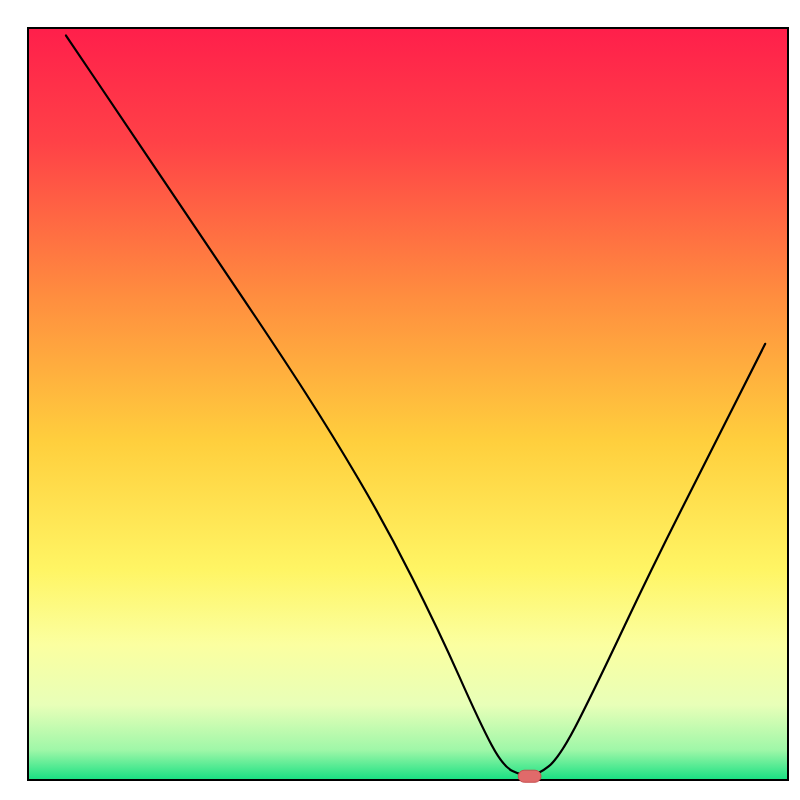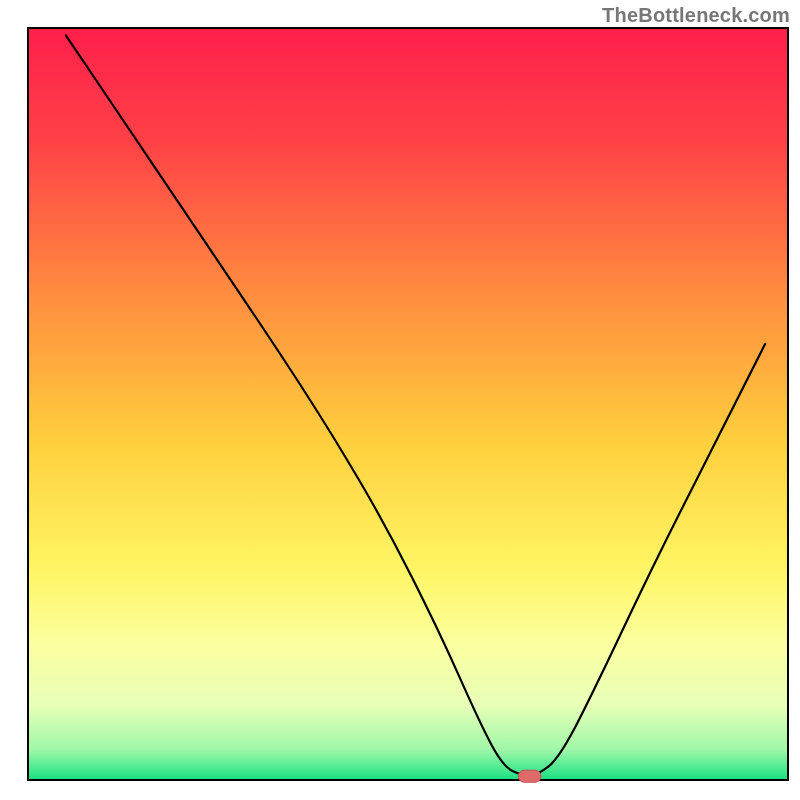--- a/index.html
+++ b/index.html
@@ -27,21 +27,20 @@
   svg {
     position: absolute;
     top: 0;
     left: 0;
   }
 </style>
 </head>
 <body>
 
 <div class="canvas">
-  <div class="attribution">TheBottleneck.com</div>
   <svg id="plot" width="800" height="800" viewBox="0 0 800 800">
     <defs>
       <linearGradient id="bg-grad" x1="0" y1="0" x2="0" y2="1">
           <stop offset="0%" stop-color="#ff1f4b"></stop>
           <stop offset="15%" stop-color="#ff4147"></stop>
           <stop offset="35%" stop-color="#ff8b3f"></stop>
           <stop offset="55.00000000000001%" stop-color="#ffcf3d"></stop>
           <stop offset="72%" stop-color="#fff564"></stop>
           <stop offset="82%" stop-color="#fbffa0"></stop>
           <stop offset="90%" stop-color="#e8ffb8"></stop>

